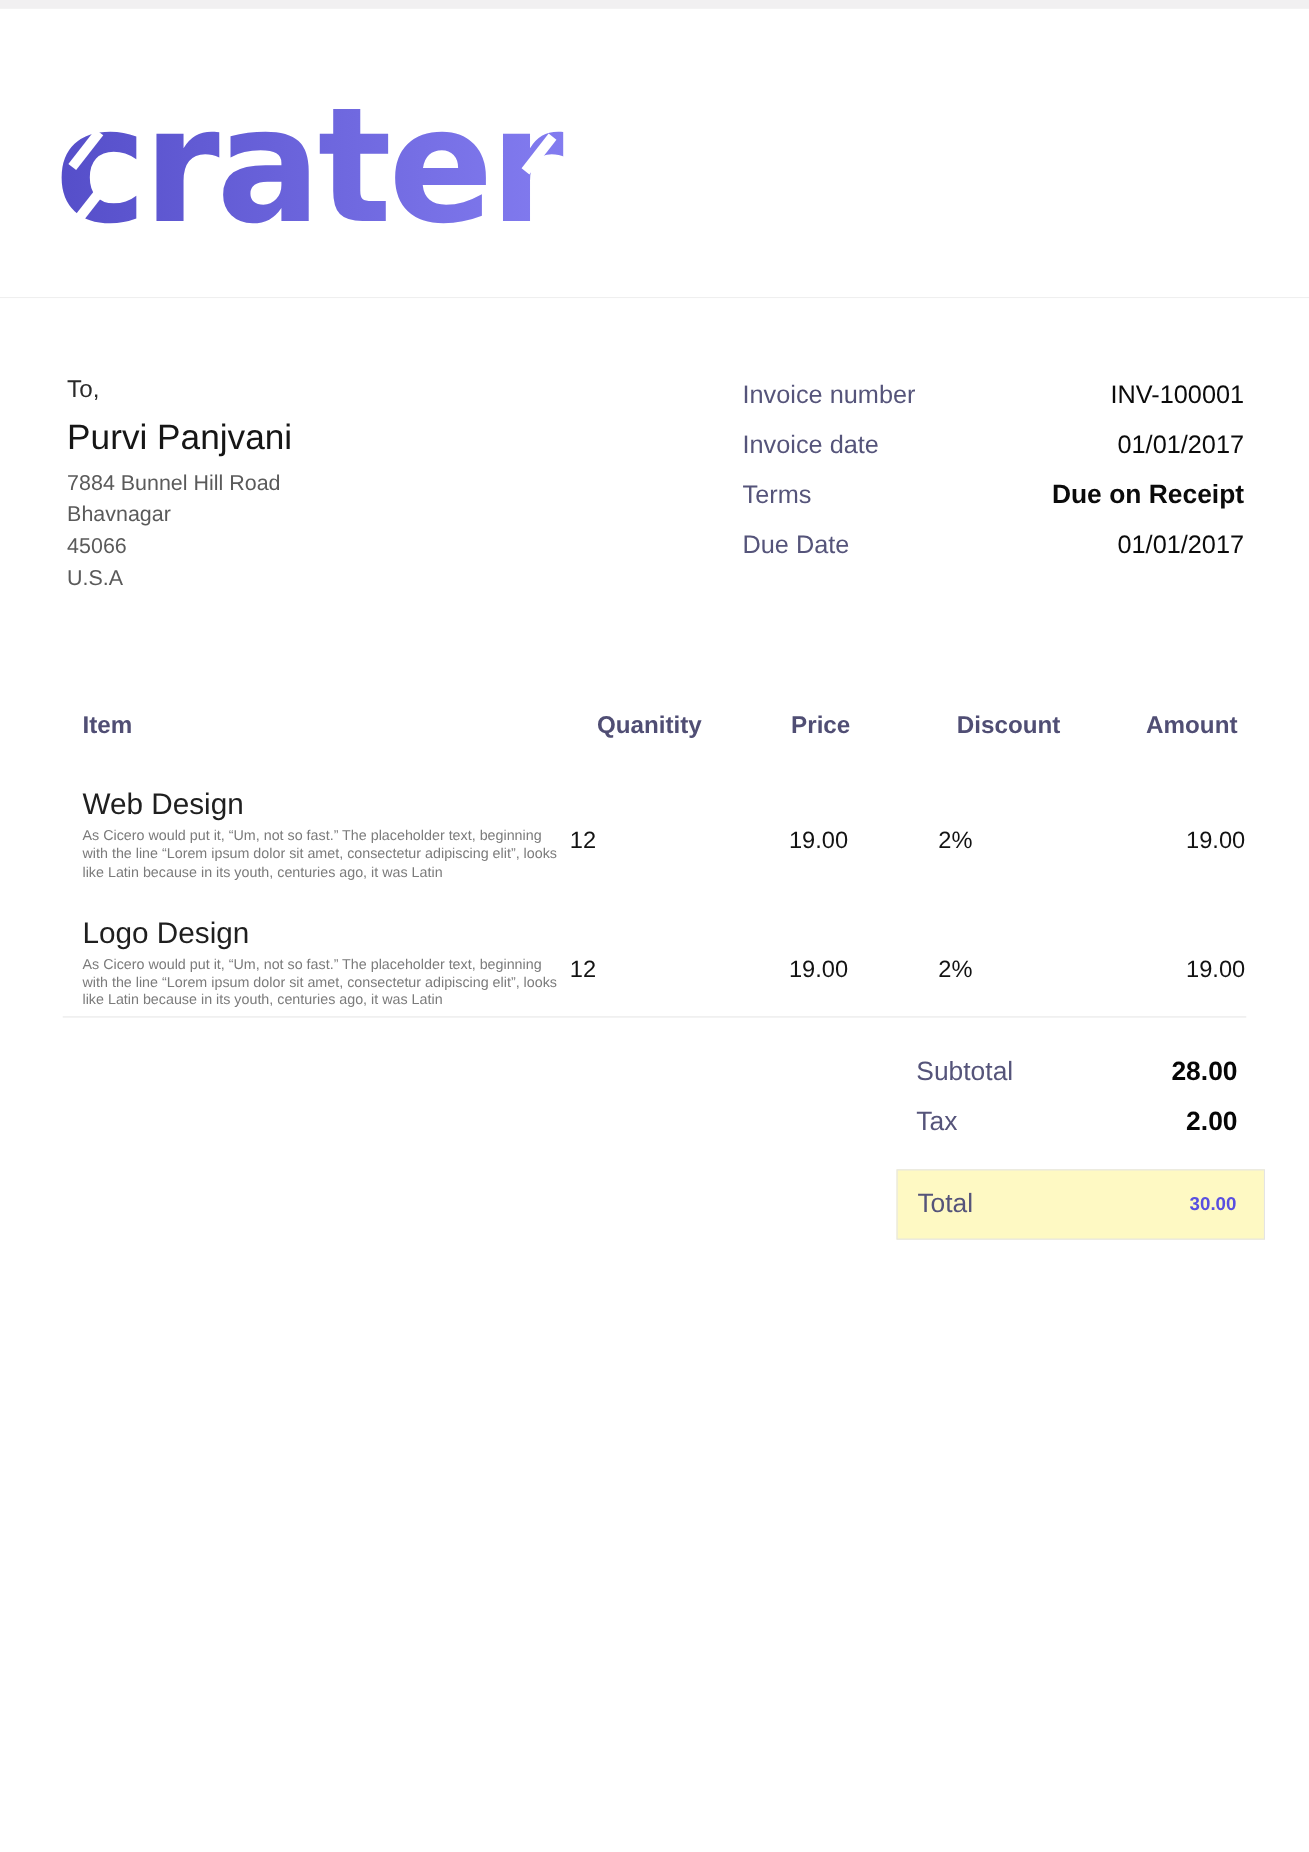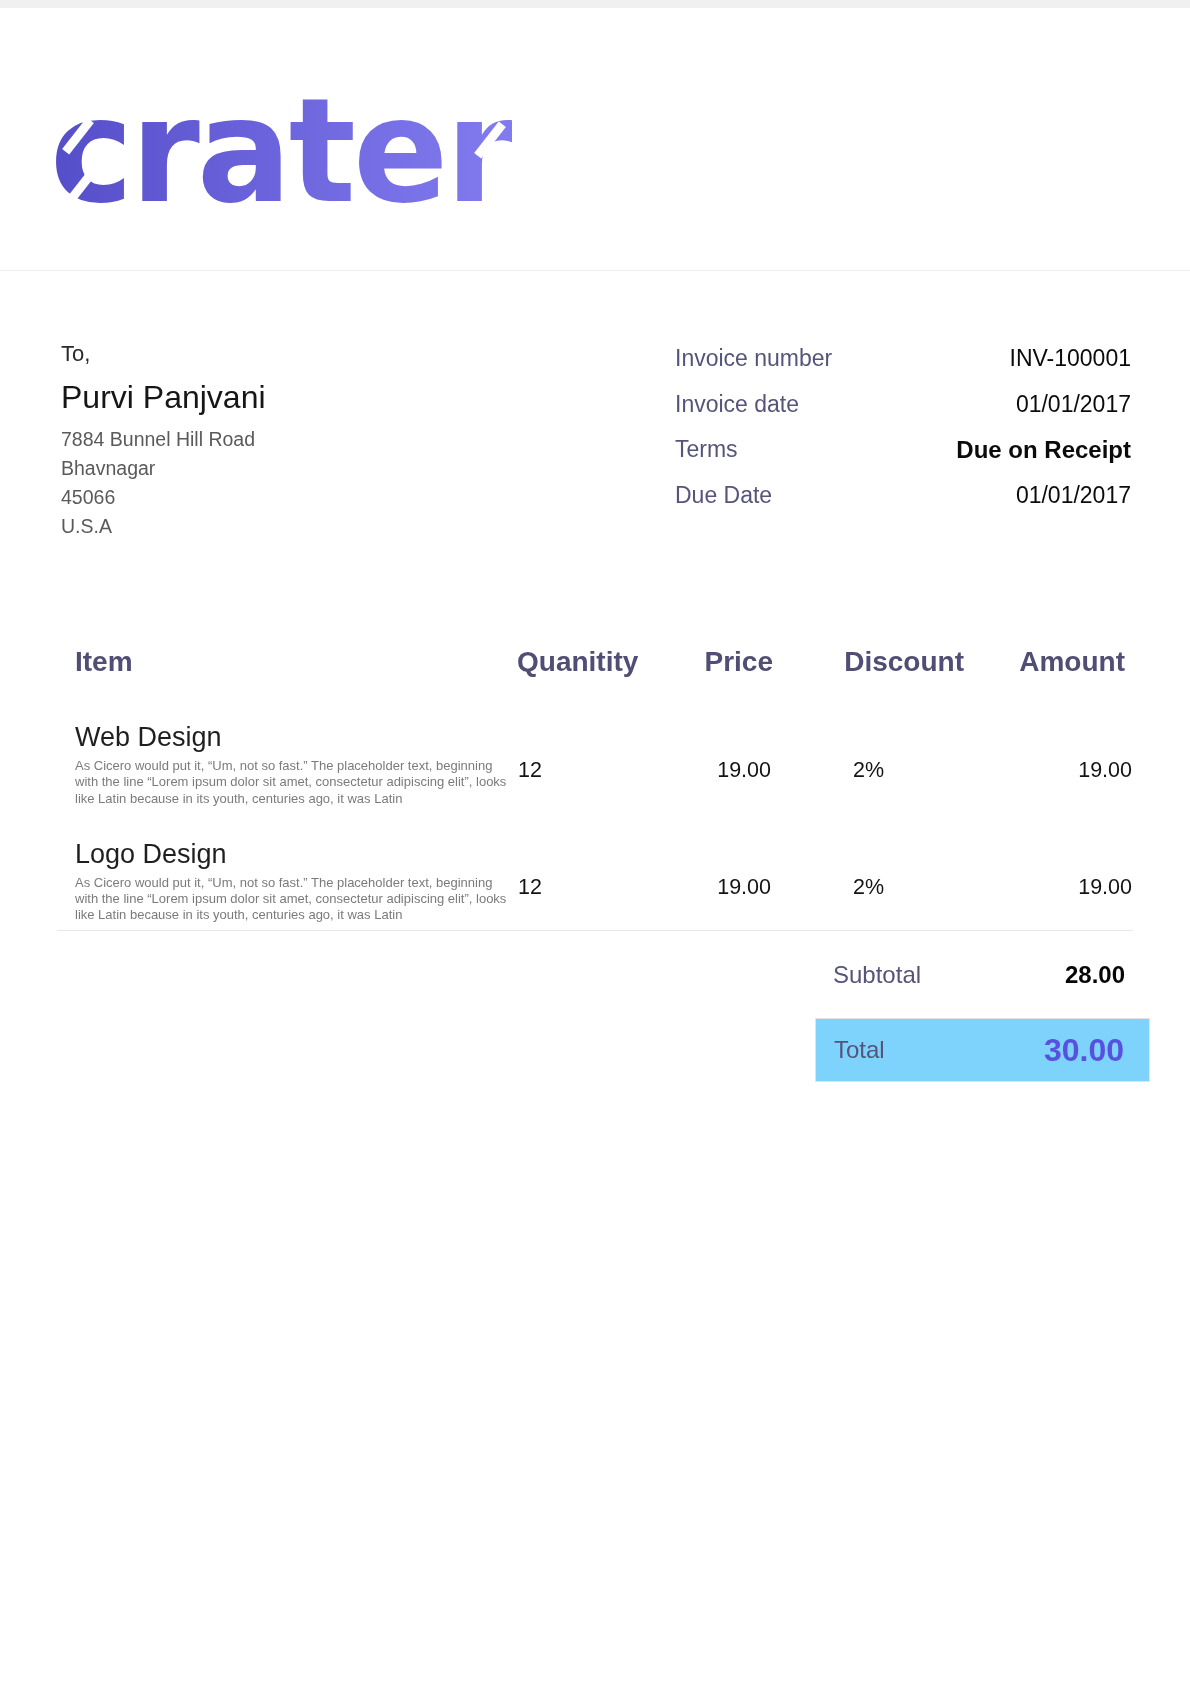--- a/index.html
+++ b/index.html
@@ -25,44 +25,44 @@
   
   .meta { position:absolute; left:675px; top:336px; width:456px; }
   .meta-row { display:flex; justify-content:space-between; align-items:center; height:45.5px; }
   .meta-label { font-size:23px; color:#55547a; font-weight:500; }
   .meta-value { font-size:23px; color:#0b0b0b; font-weight:500; }
   .meta-value.strong { font-size:24px; font-weight:700; }
 
   
   .items { position:absolute; left:57px; top:646px; width:1076px; }
   .items table { width:1076px; border-collapse:collapse; table-layout:fixed; }
-  .items th { font-size:28px; font-weight:700; color:#504e74; text-align:right; vertical-align:bottom; padding:0 0 12px 0; }
+  .items th { font-size:22px; font-weight:700; color:#504e74; text-align:right; vertical-align:bottom; padding:0 0 12px 0; }
   .items th.col-item { text-align:left; padding-left:18px; }
   .items th.col-qty  { padding-right:0; }
   .items th.col-amt  { padding-right:8px; }
   .items td { vertical-align:top; }
   .item-cell { padding:32px 0 0 18px; }
   .item-name { font-size:27px; line-height:31px; font-weight:500; color:#1f1f1f; }
   .item-desc { margin-top:5px; font-size:13px; line-height:16.3px; color:#7b7b7b; max-width:449px; }
   .num { font-size:21.5px; font-weight:500; color:#131313; padding-top:68px; white-space:nowrap; }
   .num.qty   { text-align:left; padding-right:8px; }
   .num.price { text-align:right; padding-right:2px; }
   .num.disc  { text-align:center; }
   .num.amt   { text-align:right; }
   .items-divider { margin-top:6px; border-top:1px solid #e7e7e7; width:1076px; }
 
   
   .totals { position:absolute; left:815px; top:952px; width:335px; }
   .totals-row { display:flex; justify-content:space-between; align-items:center; height:45px; padding:0 25px 0 18px; }
   .totals-label { font-size:24px; color:#55547a; }
   .totals-value { font-size:24px; font-weight:700; color:#060606; }
-  .total-box { margin-top:21px; height:64px; border:1px solid #e4e4e4; background:#7dd3fc;
+  .total-box { margin-top:21px; height:64px; border:1px solid #e4e4e4; background:#fef9c3;
                display:flex; justify-content:space-between; align-items:center; padding:0 25px 0 18px; box-sizing:border-box; }
   .total-label { font-size:24px; color:#55547a; }
-  .total-value { font-size:32px; font-weight:700; color:#594fe0; }
+  .total-value { font-size:17px; font-weight:700; color:#594fe0; }
 </style>
 </head>
 <body>
 
 <div class="page">
 
   <div class="top-strip"></div>
 
   <div class="logo">
     <svg width="462" height="131" viewBox="0 0 462 131">
@@ -152,19 +152,23 @@
       </tbody>
     </table>
     <div class="items-divider"></div>
   </section>
 
   <section class="totals">
     <div class="totals-row">
       <span class="totals-label">Subtotal</span>
       <span class="totals-value">28.00</span>
     </div>
+    <div class="totals-row">
+      <span class="totals-label">Tax</span>
+      <span class="totals-value">2.00</span>
+    </div>
     <div class="total-box">
       <span class="total-label">Total</span>
       <span class="total-value">30.00</span>
     </div>
   </section>
 
 </div>
 
 </body></html>

